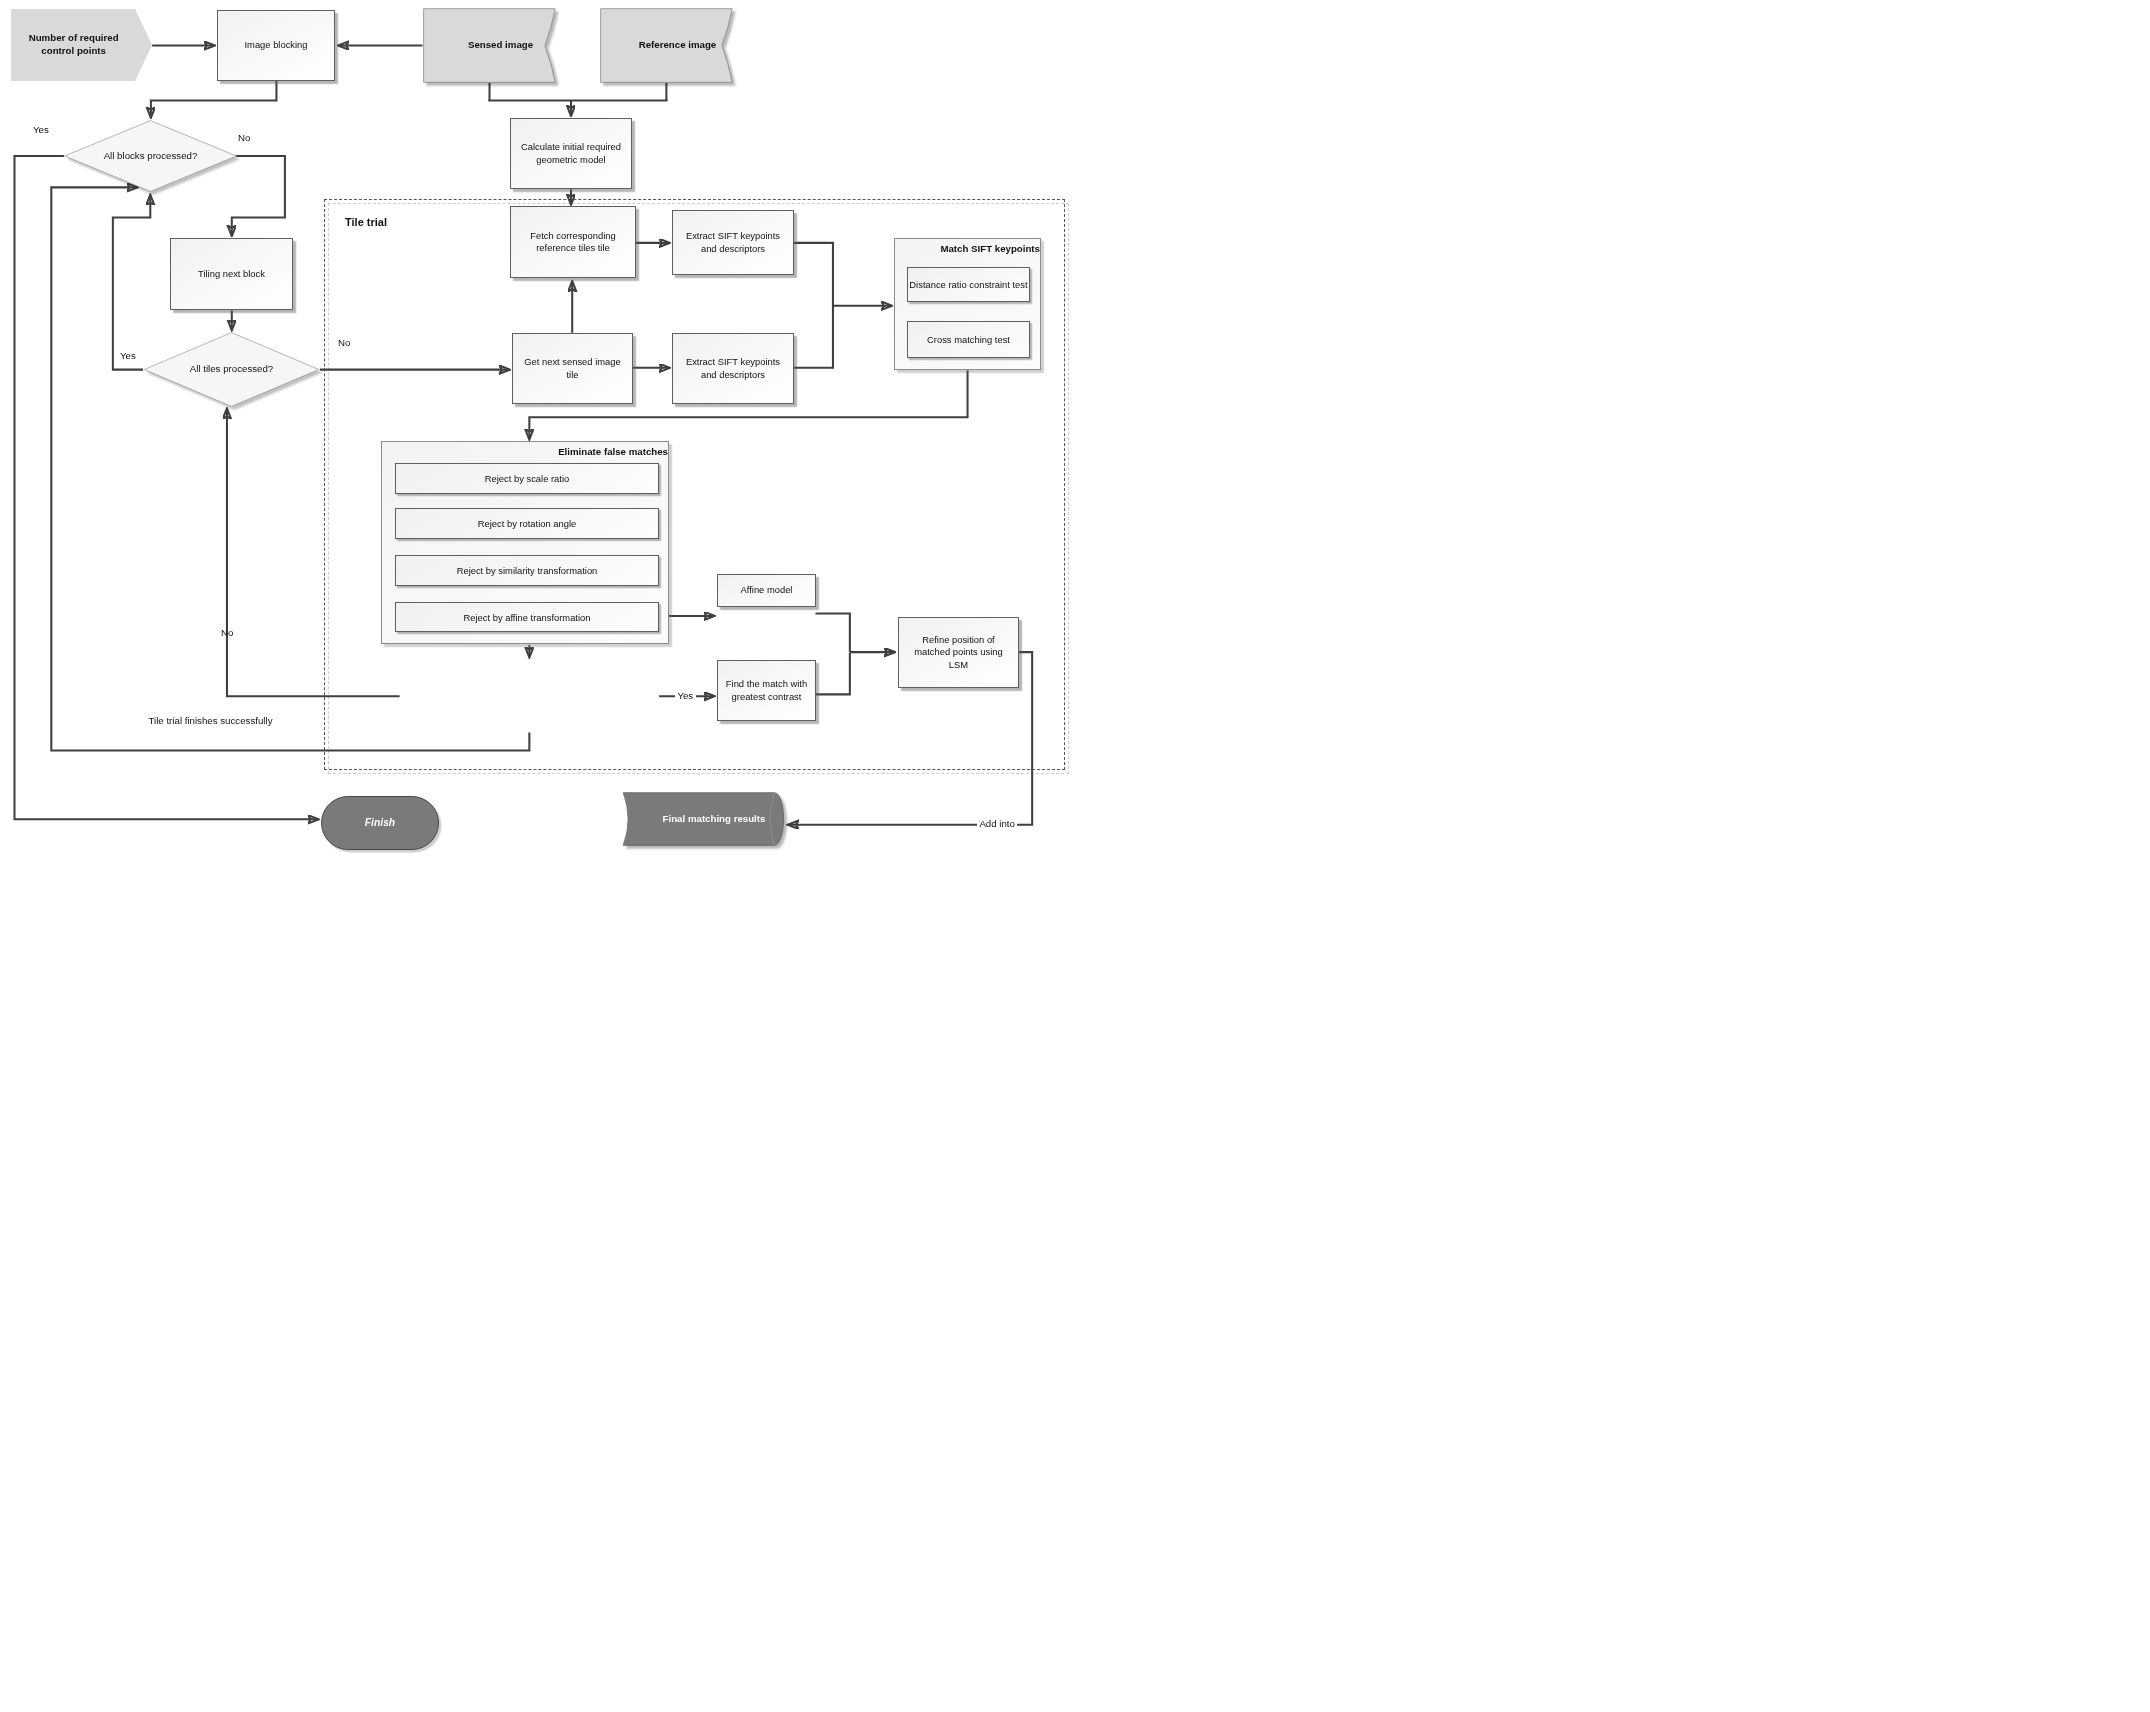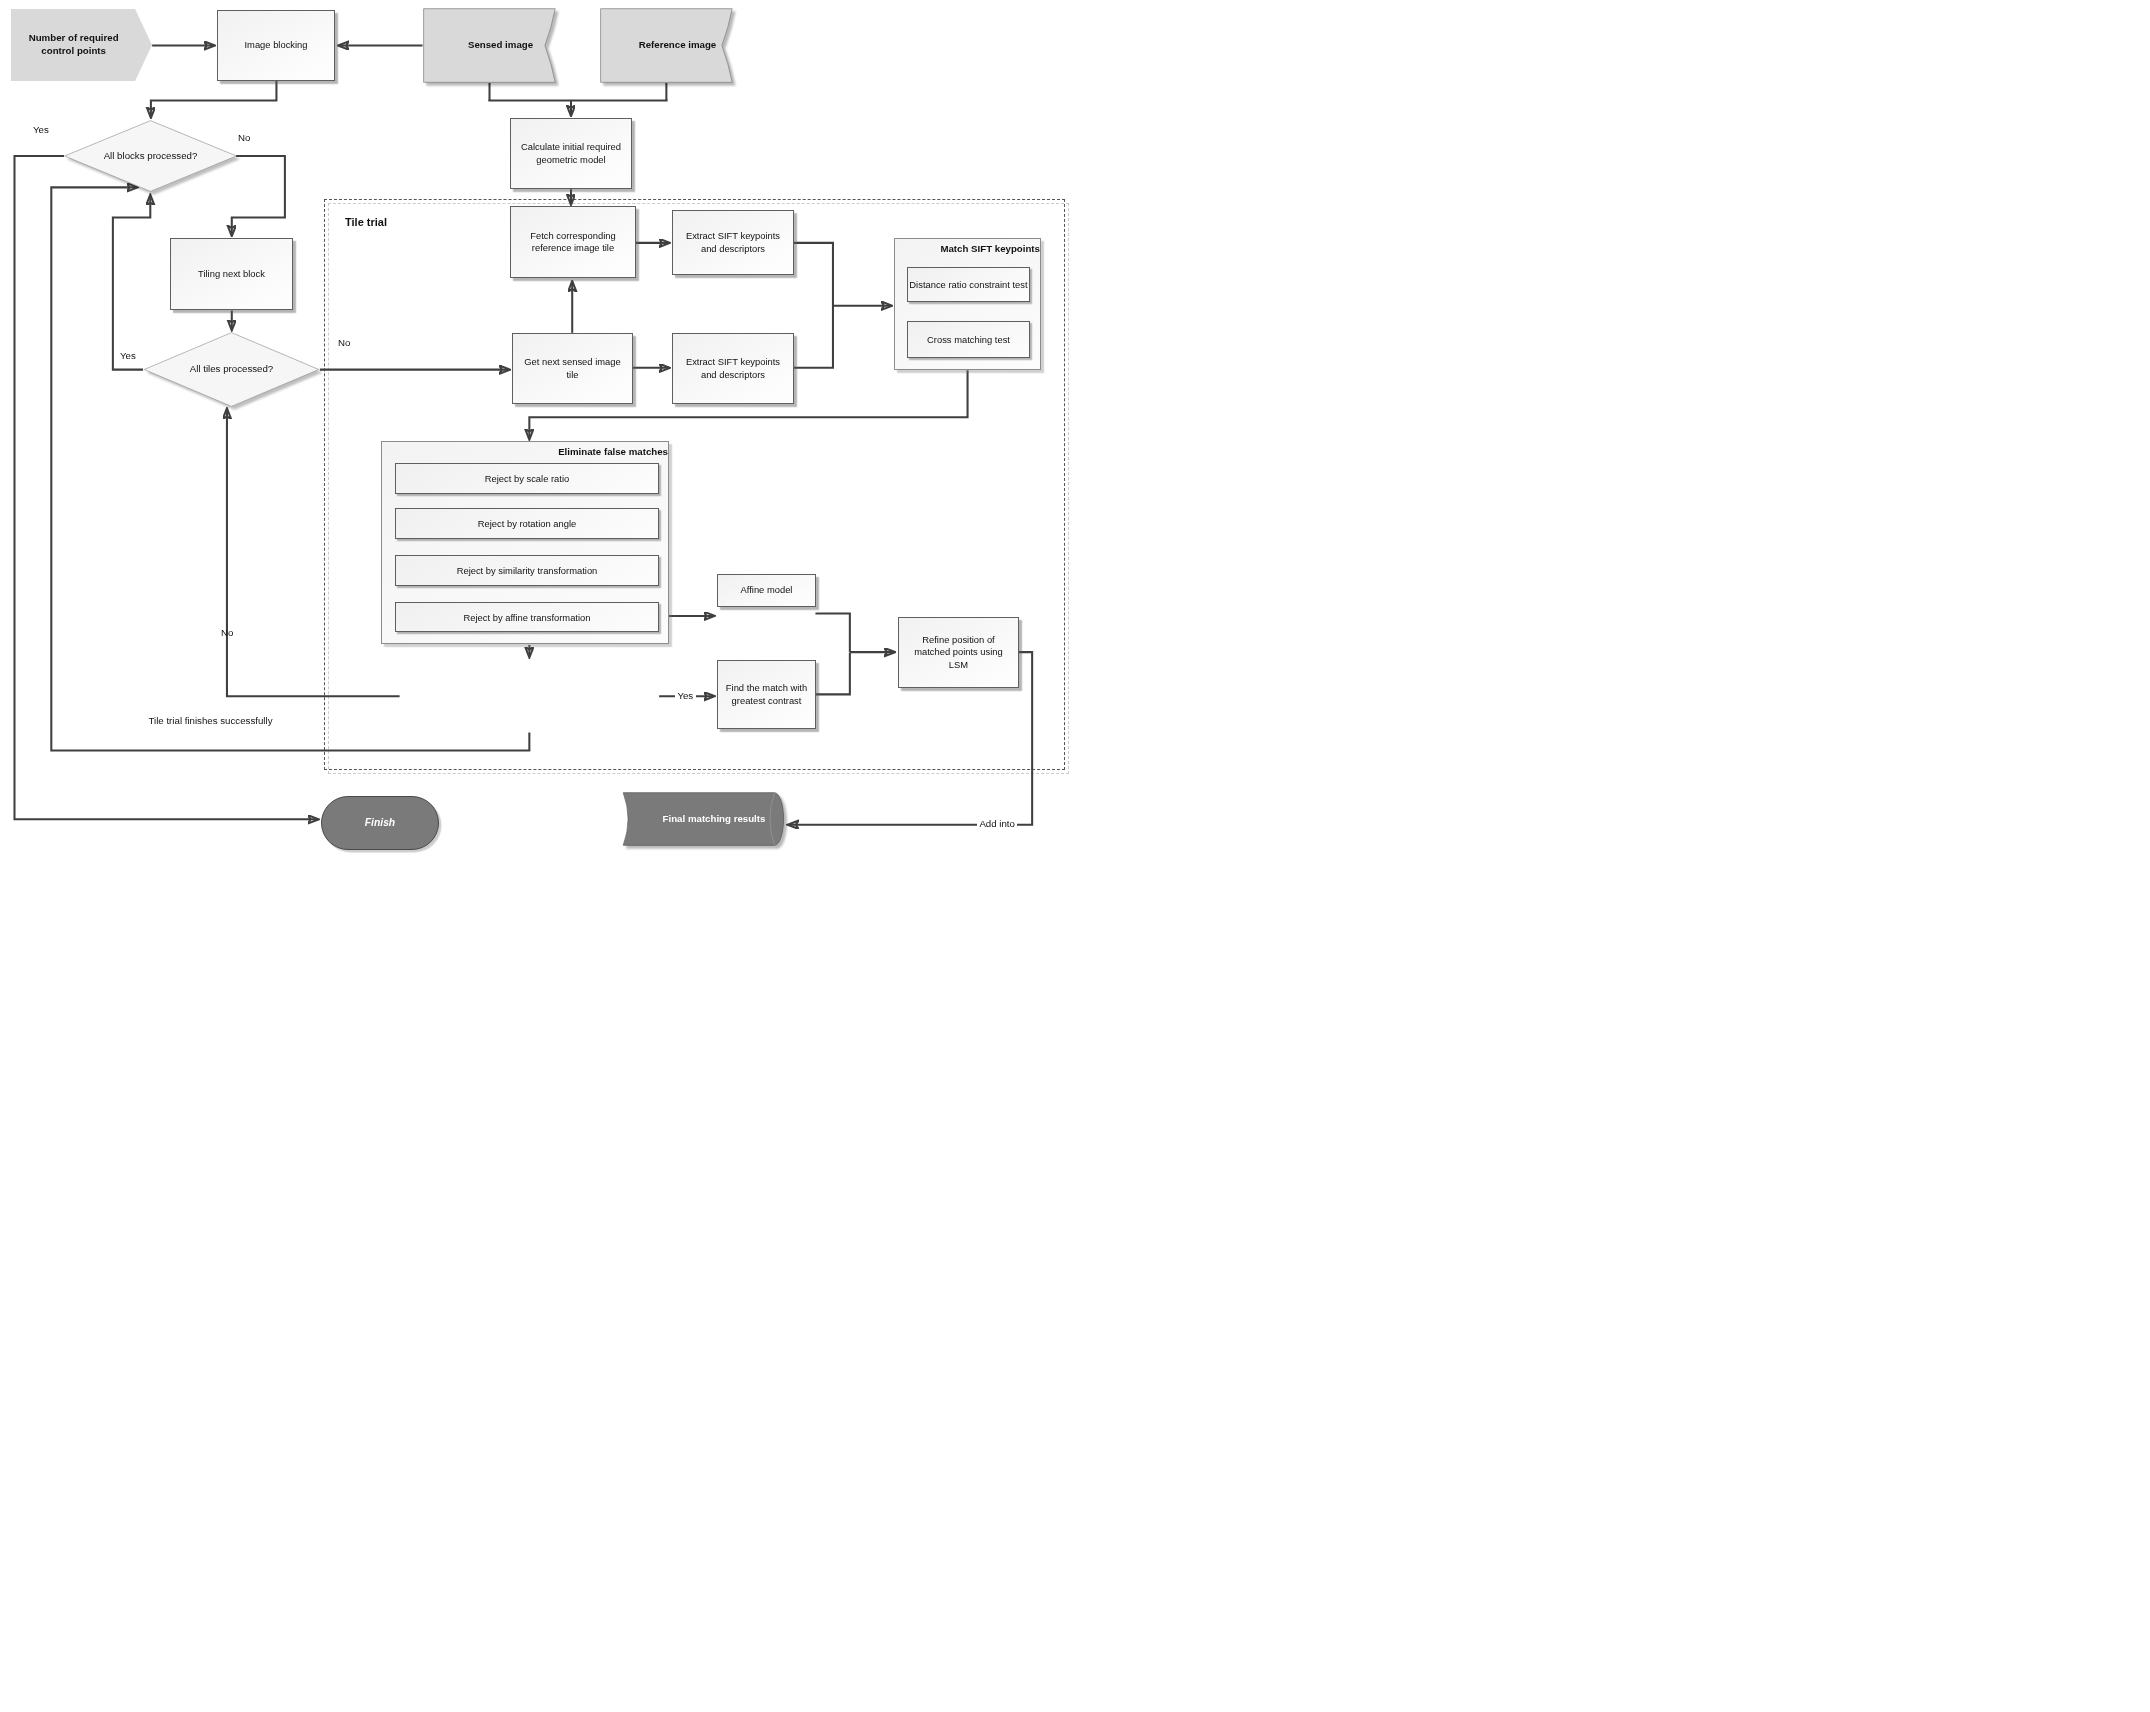--- a/index.html
+++ b/index.html
@@ -108,21 +108,21 @@
       <path d="M1 1 L219 1 Q213 32 202 62 Q213 92 219 123 L1 123 Z" fill="#d9d9d9" stroke="#808080" stroke-width="1.2"></path>
     </svg>
     <span class="label">Reference image</span>
   </div>
 
   <div class="node rect" style="left:510px;top:118px;width:122px;height:71px">
     <span>Calculate initial required geometric model</span>
   </div>
 
   <div class="node rect" style="left:510px;top:206px;width:126px;height:72px">
-    <span>Fetch corresponding reference image tile</span>
+    <span>Fetch corresponding reference tiles tile</span>
   </div>
 
   <div class="node rect" style="left:672px;top:210px;width:122px;height:65px">
     <span>Extract SIFT keypoints and descriptors</span>
   </div>
 
   <div class="node rect" style="left:512px;top:333px;width:121px;height:71px">
     <span>Get next sensed image tile</span>
   </div>
 
@@ -172,21 +172,21 @@
   </div>
   <div class="subrect" style="left:395px;top:602px;width:264px;height:30px">
     <span>Reject by affine transformation</span>
   </div>
 
   <div class="node rect" style="left:717px;top:574px;width:99px;height:33px">
     <span>Affine model</span>
   </div>
 
 
-  <div class="node rect" style="left:717px;top:660px;width:99px;height:69px">
+  <div class="node rect" style="left:717px;top:660px;width:99px;height:61px">
     <span>Find the match with greatest contrast</span>
   </div>
 
   <div class="node rect" style="left:898px;top:617px;width:121px;height:71px">
     <span>Refine position of matched points using LSM</span>
   </div>
 
   <div class="node capsule" style="left:321px;top:796px;width:118px;height:54px">
     <span>Finish</span>
   </div>

